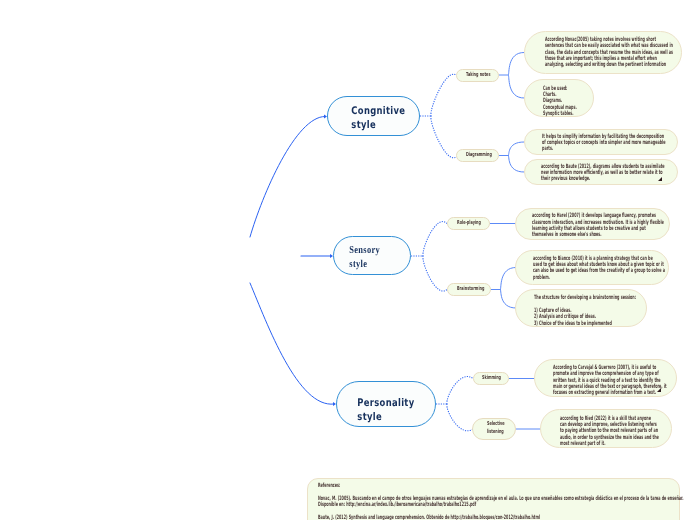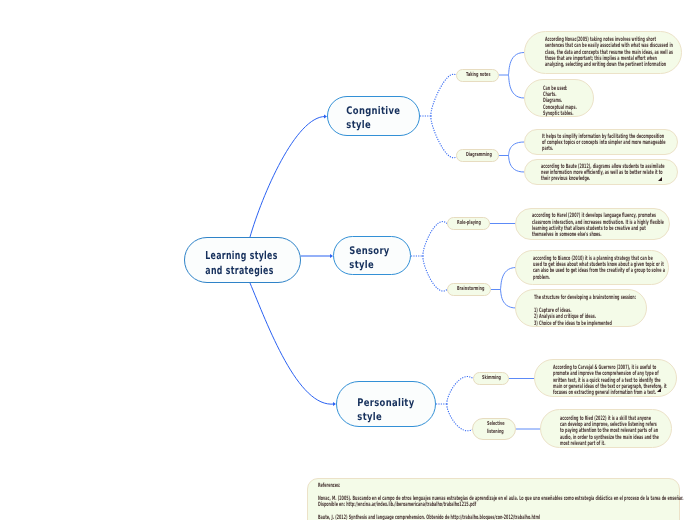--- a/index.html
+++ b/index.html
@@ -73,27 +73,24 @@
     <path d="M500.4,289.5 C501.8,288.4 498.1,308.2 516,308"></path>
     <path d="M509,378.5 L535,378.5"></path>
     <path d="M516,429 L541,429"></path>
   </g>
   <g fill="#2b62f2">
     <path d="M327,116.5 l-3,-2 l0,4 z"></path>
     <path d="M333,256 l-3,-2 l0,4 z"></path>
     <path d="M336,404 l-3,-2 l0,4 z"></path>
   </g>
 </svg>
-<div class="node root-node">
-      <span class="cx"><span>Learning styles</span><br><span>and strategies</span></span>
-    </div>
-<div class="node branch-node" style="left:327px;top:96px;width:93px;height:40px;padding-left:17.6px;padding-top:4.5px;">
+<div class="node branch-node" style="left:327px;top:96px;width:93px;height:40px;padding-left:17.6px;padding-top:4.5px;justify-content:flex-end;">
       <span class="cx"><span>Congnitive</span><br><span>style</span></span>
     </div>
-<div class="node branch-node" style="left:333px;top:236px;width:78px;height:39px;padding-left:15.0px;padding-top:5.0px;">
+<div class="node branch-node" style="left:333px;top:236px;width:78px;height:39px;padding-left:15.0px;padding-top:5.0px;font-family:Liberation Serif, serif;">
       <span class="cx"><span>Sensory</span><br><span>style</span></span>
     </div>
 <div class="node branch-node" style="left:336px;top:381px;width:100px;height:46px;padding-left:19.5px;padding-top:12px;">
       <span class="cx"><span>Personality</span><br><span>style</span></span>
     </div>
 <div class="node sub-node" style="left:456px;top:69px;width:43px;height:13px;padding-left:8.5px;">
       <span class="cx"><span>Taking notes</span></span>
     </div>
 <div class="node sub-node" style="left:456px;top:149px;width:43px;height:13px;padding-left:9.3px;">
       <span class="cx"><span>Diagramming</span></span>

